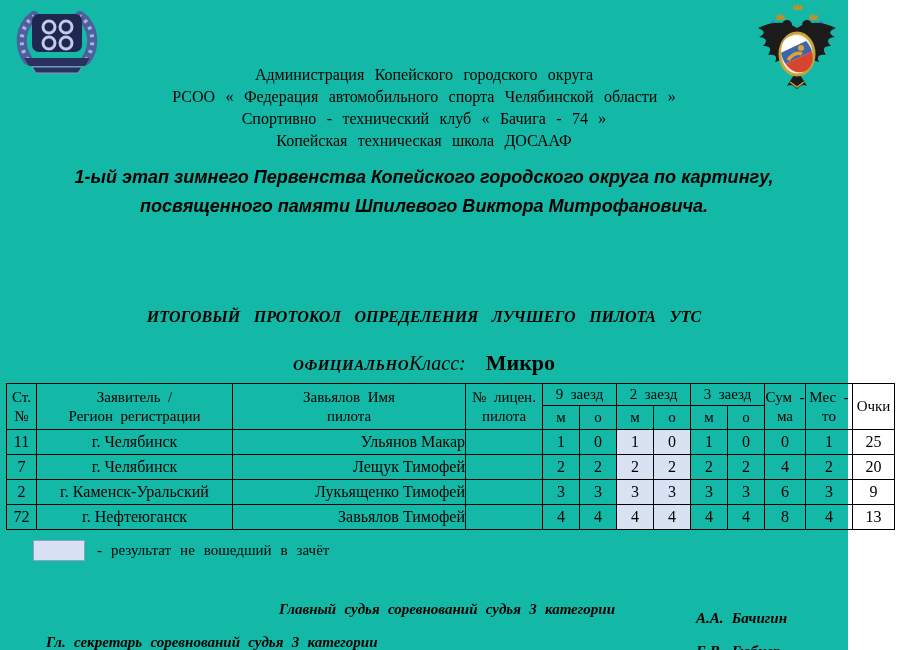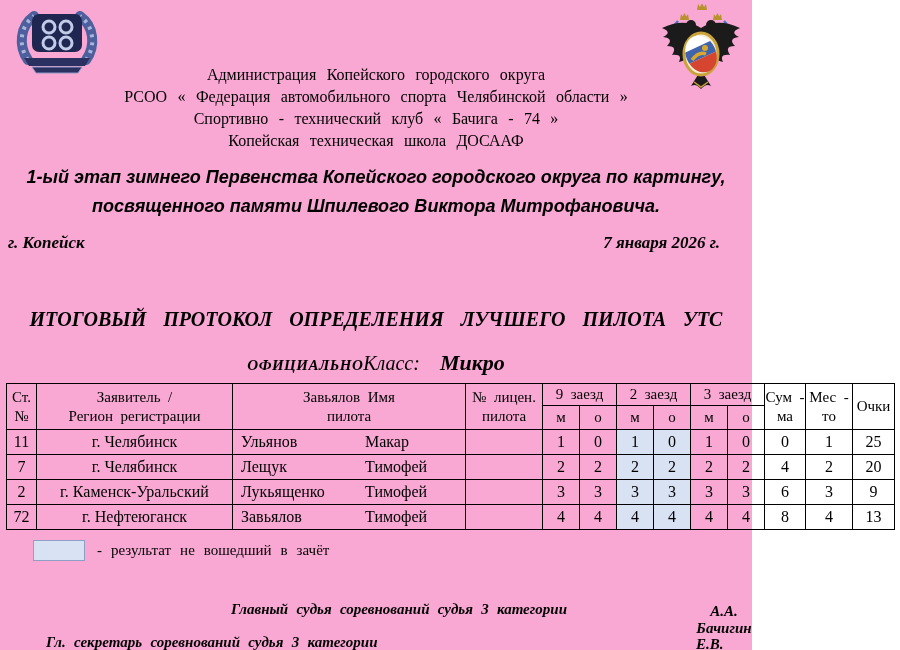--- a/index.html
+++ b/index.html
@@ -1,84 +1,84 @@
 <!DOCTYPE html>
 <html><head>
 <meta charset="utf-8">
 <style>
   * { box-sizing: border-box; }
   html,body { margin:0; padding:0; }
   body {
     width:900px; height:650px; background:#ffffff; color:#000;
     font-family:"Liberation Serif", serif; overflow:hidden;
   }
-  .page { position:relative; width:752px; height:650px; background:#f9a8d4; }
+  .page { position:relative; width:848px; height:650px; background:#14b8a6; }
 
   .logo-left  { position:absolute; left:12px; top:6px; width:90px; height:72px; }
   .logo-right { position:absolute; right:8px; top:4px; width:86px; height:96px; }
 
   .org-lines {
     position:absolute; top:64px; left:0; right:0; text-align:center;
     font-size:16px; line-height:22px; word-spacing:0.4em;
   }
   .event-title {
     position:absolute; top:162px; left:0; right:0; text-align:center;
     font-family:"Liberation Sans", sans-serif; font-style:italic; font-weight:bold;
     font-size:19px; line-height:29px; transform:scaleX(0.95);
   }
   .place-date {
     position:absolute; top:233px; left:8px; right:32px;
     display:flex; justify-content:space-between;
     font-style:italic; font-weight:600; font-size:17px;
   }
   .protocol-title {
     position:absolute; top:308px; left:0; right:0; text-align:center;
-    font-style:italic; font-weight:bold; font-size:20px; word-spacing:0.6em;
+    font-style:italic; font-weight:bold; font-size:16px; word-spacing:0.6em;
   }
   .status-row {
     position:absolute; top:350px; left:8px; right:8px;
     display:flex; justify-content:center; align-items:baseline;
   }
   .official { font-style:italic; font-weight:600; font-size:15px; letter-spacing:0.5px; }
   .class-label { font-style:italic; font-size:20px; }
-  .class-value { font-style:italic; font-weight:bold; font-size:22px; margin-left:16px; }
+  .class-value { font-weight:bold; font-size:22px; margin-left:16px; }
 
   table.results {
     position:absolute; top:383px; left:6px; width:888px;
     border-collapse:collapse; table-layout:fixed;
   }
   .results th, .results td {
     border:1px solid #000; text-align:center; padding:0; overflow:hidden;
   }
   .results thead th {
     font-weight:normal; font-size:14px; line-height:19px;
     word-spacing:0.25em; vertical-align:middle;
   }
   .results thead tr.heats th { height:22px; font-size:15px; }
   .results thead tr.subs  th { height:24px; font-size:15px; }
   .results tbody td { height:25px; font-size:16px; }
-  .results td.pilot { text-align:left; padding-left:8px;margin-left:7px; }
+  .results td.pilot { text-align:right; padding-left:8px;margin-left:7px; }
   .results td.pilot .surname { display:inline-block; width:120px; }
   .results td.hl { background:#d9e2f3; }
 
   .legend {
     position:absolute; top:540px; left:33px;
     display:flex; align-items:center; font-size:15px; word-spacing:0.35em;
   }
   .legend-swatch {
     width:52px; height:21px; background:#d9e2f3;
     border:1.5px solid #8ea0c4; margin-right:12px; display:inline-block;
   }
   .sig-row {
     position:absolute; left:46px; right:0; font-style:italic; font-weight:bold;
     font-size:15px; word-spacing:0.3em;
   }
   .sig-row.first  { top:601px;text-align:center; }
   .sig-row.second { top:634px; }
-  .sig-name { position:absolute; left:650px; top:2px; }
+  .sig-name { position:absolute; left:650px; top:9px; }
 </style>
 </head>
 <body>
 
 <div class="page">
 
   <div class="logo-left">
     <svg width="90" height="72" viewBox="0 0 90 72">
       <path d="M16,54 C6,40 8,20 22,10" stroke="#4d5f9c" stroke-width="10" fill="none" stroke-linecap="round"></path>
       <path d="M74,54 C84,40 82,20 68,10" stroke="#4d5f9c" stroke-width="10" fill="none" stroke-linecap="round"></path>
@@ -130,24 +130,20 @@
     <div>РСОО « Федерация автомобильного спорта Челябинской области »</div>
     <div>Спортивно - технический клуб « Бачига - 74 »</div>
     <div>Копейская техническая школа ДОСААФ</div>
   </div>
 
   <div class="event-title">
     <div>1-ый этап зимнего Первенства Копейского городского округа по картингу,</div>
     <div>посвященного памяти Шпилевого Виктора Митрофановича.</div>
   </div>
 
-  <div class="place-date">
-    <span>г. Копейск</span>
-    <span>7 января 2026 г.</span>
-  </div>
 
   <div class="protocol-title">ИТОГОВЫЙ ПРОТОКОЛ ОПРЕДЕЛЕНИЯ ЛУЧШЕГО ПИЛОТА УТС</div>
 
   <div class="status-row">
     <span class="official">ОФИЦИАЛЬНО</span>
     <span>
       <span class="class-label">Класс:</span>
       <span class="class-value">Микро</span>
     </span>
   </div>

